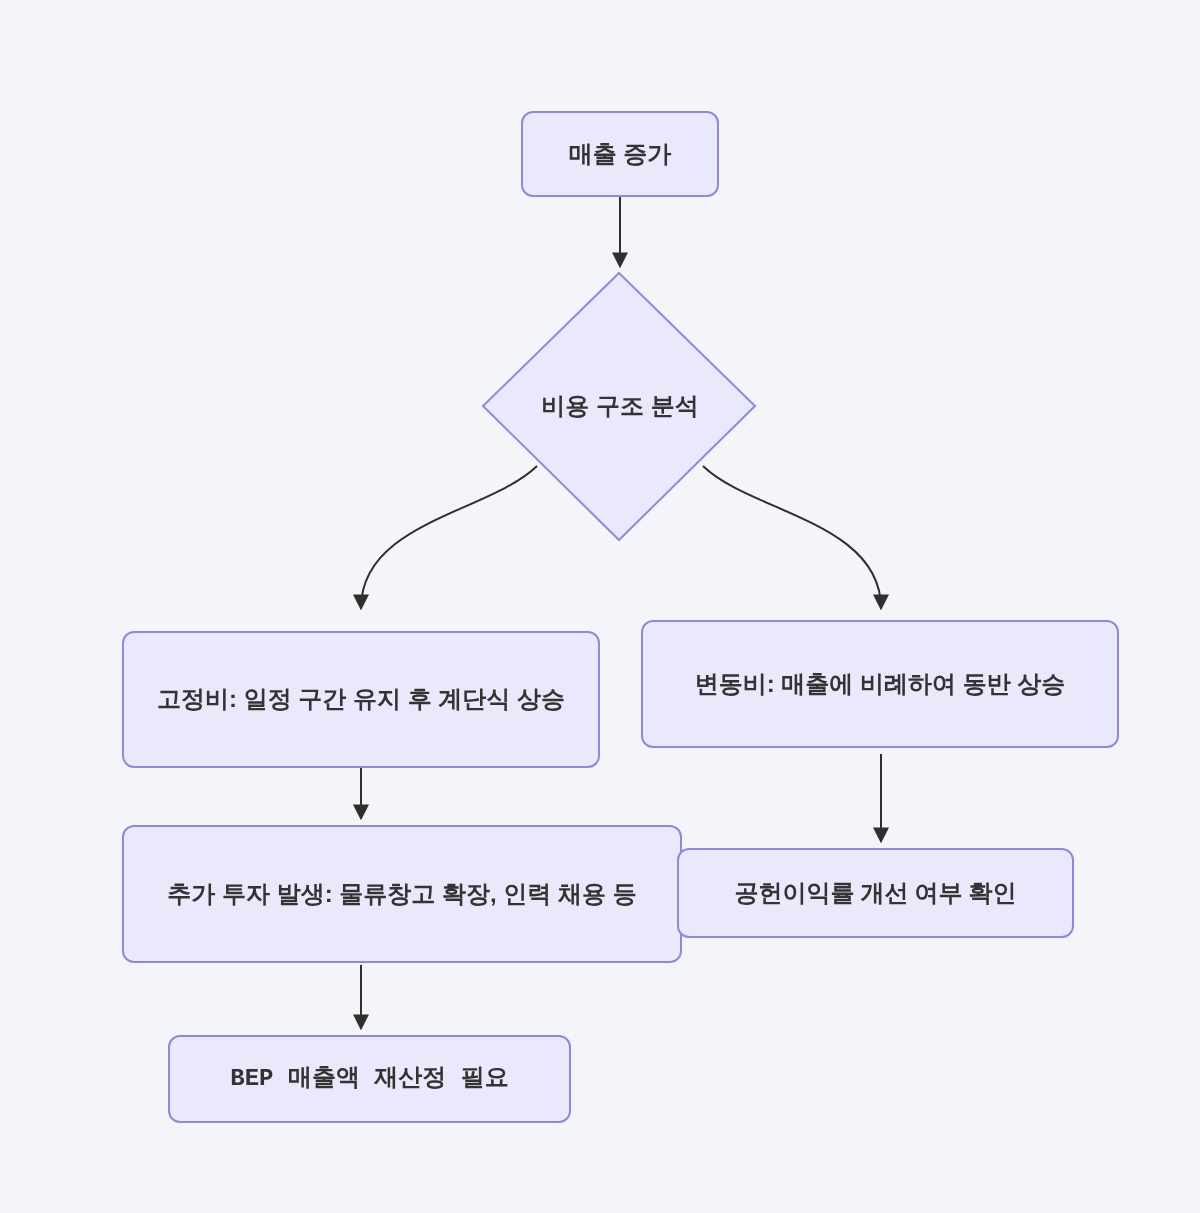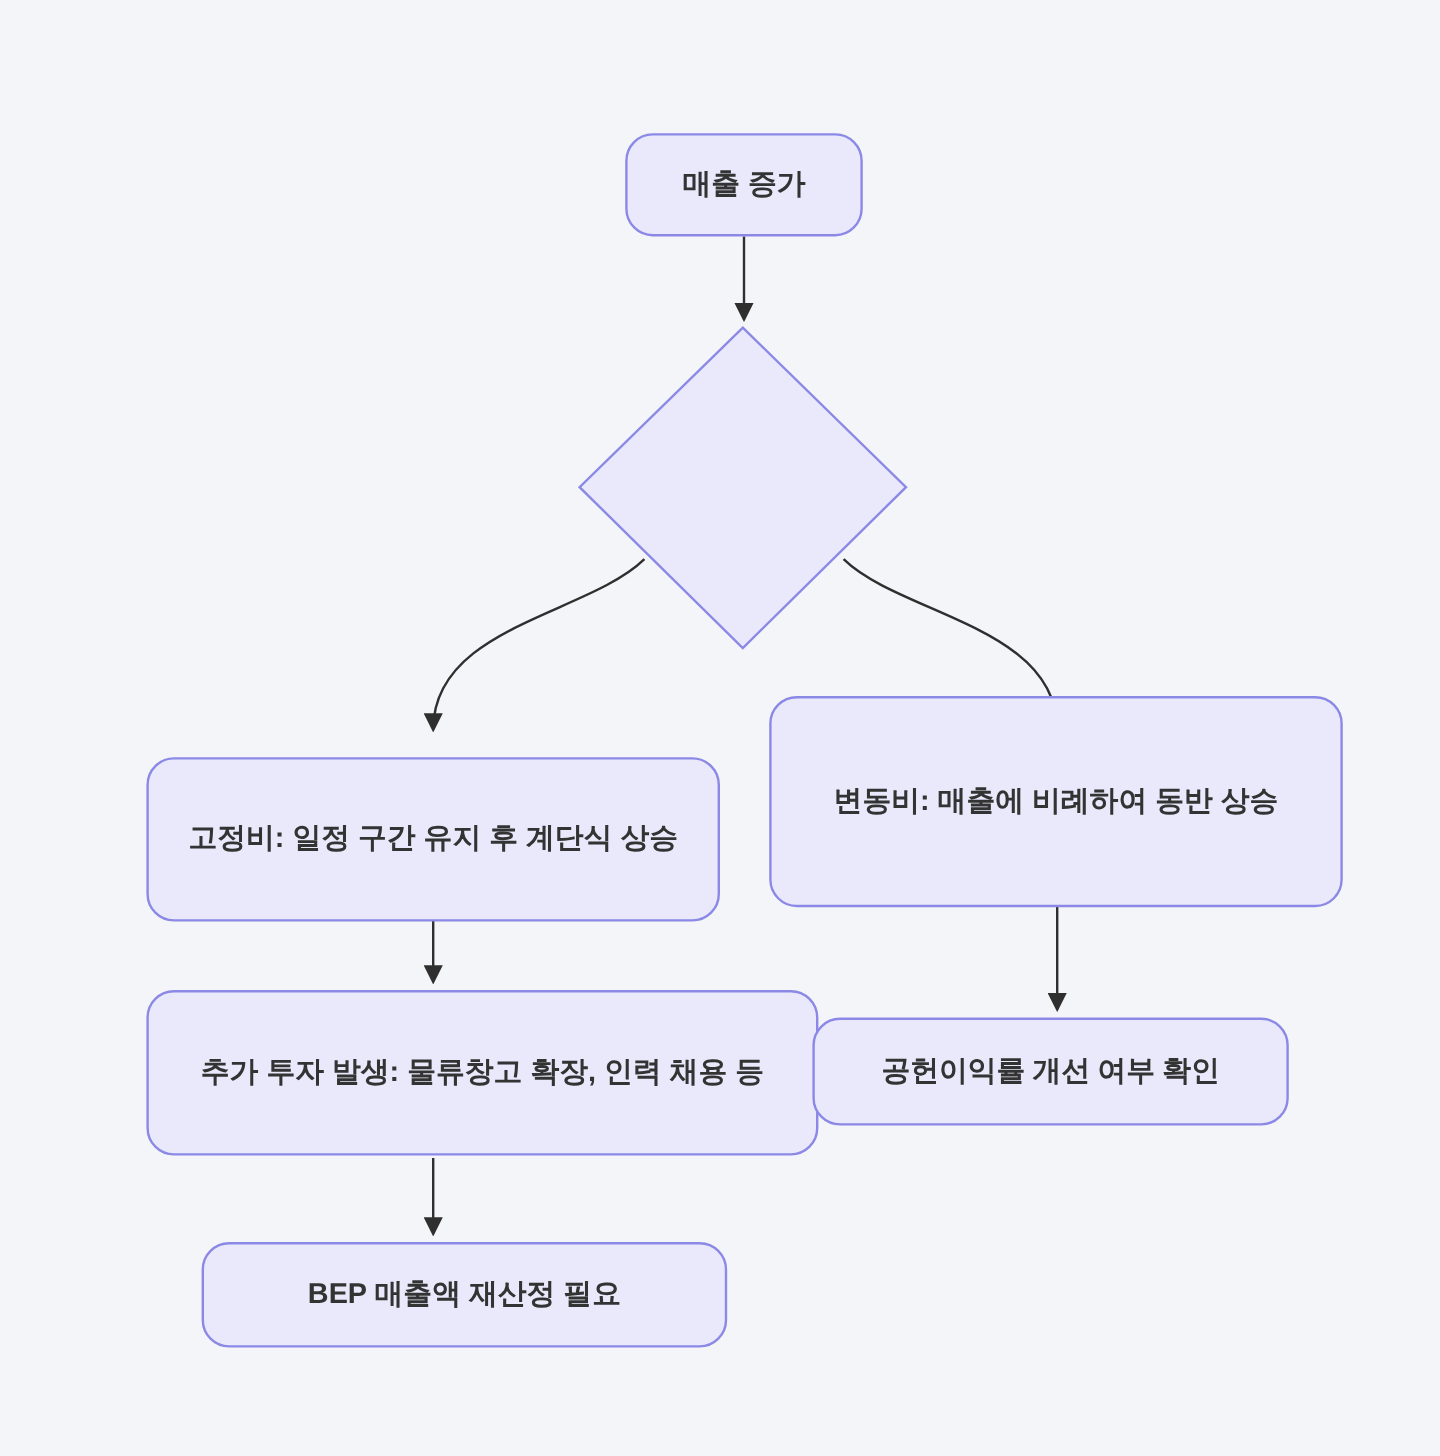--- a/index.html
+++ b/index.html
@@ -18,42 +18,42 @@
     overflow:hidden;
   }
   .edges{position:absolute;left:0;top:0;width:1200px;height:1213px;}
   .edges path.edge{fill:none;stroke:var(--edge);stroke-width:2;}
   .diamond-shape{fill:var(--node-fill);stroke:var(--node-border);stroke-width:2;}
   .node{
     position:absolute;
     box-sizing:border-box;
     background:var(--node-fill);
     border:2px solid var(--node-border);
-    border-radius:23px;
+    border-radius:12px;
     display:flex;align-items:center;justify-content:center;
     text-align:center;
     color:var(--text);
     font-size:24px;font-weight:600;line-height:1.6;
     padding:6px 28px;
   }
   .diamond-label{
     position:absolute;
     display:flex;align-items:center;justify-content:center;
     text-align:center;
     color:var(--text);
     font-size:24px;font-weight:600;line-height:1.6;
     background:transparent;border:none;
   }
   
   #n-sales{left:521px;top:111px;width:198px;height:86px;}
   #n-analysis-label{left:485px;top:273px;width:270px;height:267px;}
   #n-fixed{left:122px;top:615px;width:478px;height:137px;margin-top:16px;}
-  #n-variable{left:641px;top:580px;width:478px;height:176px;}
+  #n-variable{left:641px;top:620px;width:478px;height:128px;}
   #n-invest{left:122px;top:825px;width:560px;height:138px;}
-  #n-bep{left:168px;top:1035px;width:438px;height:88px;}
+  #n-bep{left:168px;top:1035px;width:403px;height:88px;font-family:Liberation Mono, monospace;}
   #n-margin{left:677px;top:848px;width:397px;height:90px;font-family:Liberation Serif, serif;}
 </style>
 </head>
 <body>
 
 <div class="canvas">
 
   <svg class="edges" viewBox="0 0 1200 1213" xmlns="http://www.w3.org/2000/svg">
     <defs>
       <marker id="arrowhead" markerUnits="strokeWidth" markerWidth="8" markerHeight="8" viewBox="0 0 10 10" refX="8.5" refY="5" orient="auto">
@@ -66,20 +66,21 @@
     <path class="edge" d="M620,197 L620,266" marker-end="url(#arrowhead)"></path>
     <path class="edge" d="M537,466 C490,512 361,522 361,608" marker-end="url(#arrowhead)"></path>
     <path class="edge" d="M703,466 C750,512 881,522 881,608" marker-end="url(#arrowhead)"></path>
     <path class="edge" d="M361,754 L361,818" marker-end="url(#arrowhead)"></path>
     <path class="edge" d="M361,965 L361,1028" marker-end="url(#arrowhead)"></path>
     <path class="edge" d="M881,754 L881,841" marker-end="url(#arrowhead)"></path>
   </svg>
 
   <div class="node" id="n-sales">매출 증가</div>
 
+  <div class="diamond-label" id="n-analysis-label">비용 구조 분석</div>
 
   <div class="node" id="n-fixed">고정비: 일정 구간 유지 후 계단식 상승</div>
 
   <div class="node" id="n-variable">변동비: 매출에 비례하여 동반 상승</div>
 
   <div class="node" id="n-invest">추가 투자 발생: 물류창고 확장, 인력 채용 등</div>
 
   <div class="node" id="n-bep">BEP 매출액 재산정 필요</div>
 
   <div class="node" id="n-margin">공헌이익률 개선 여부 확인</div>

